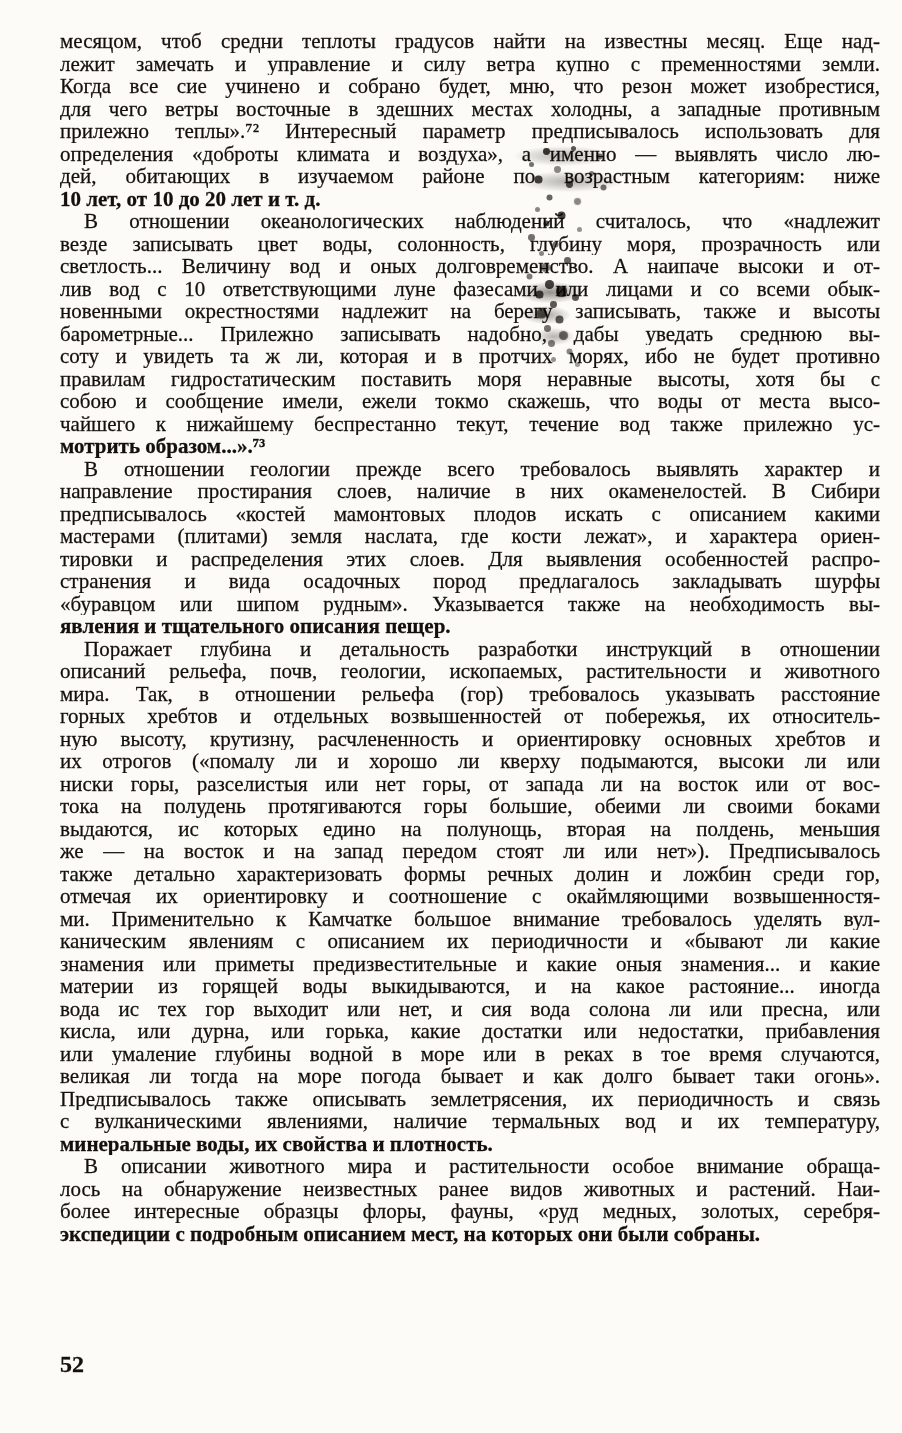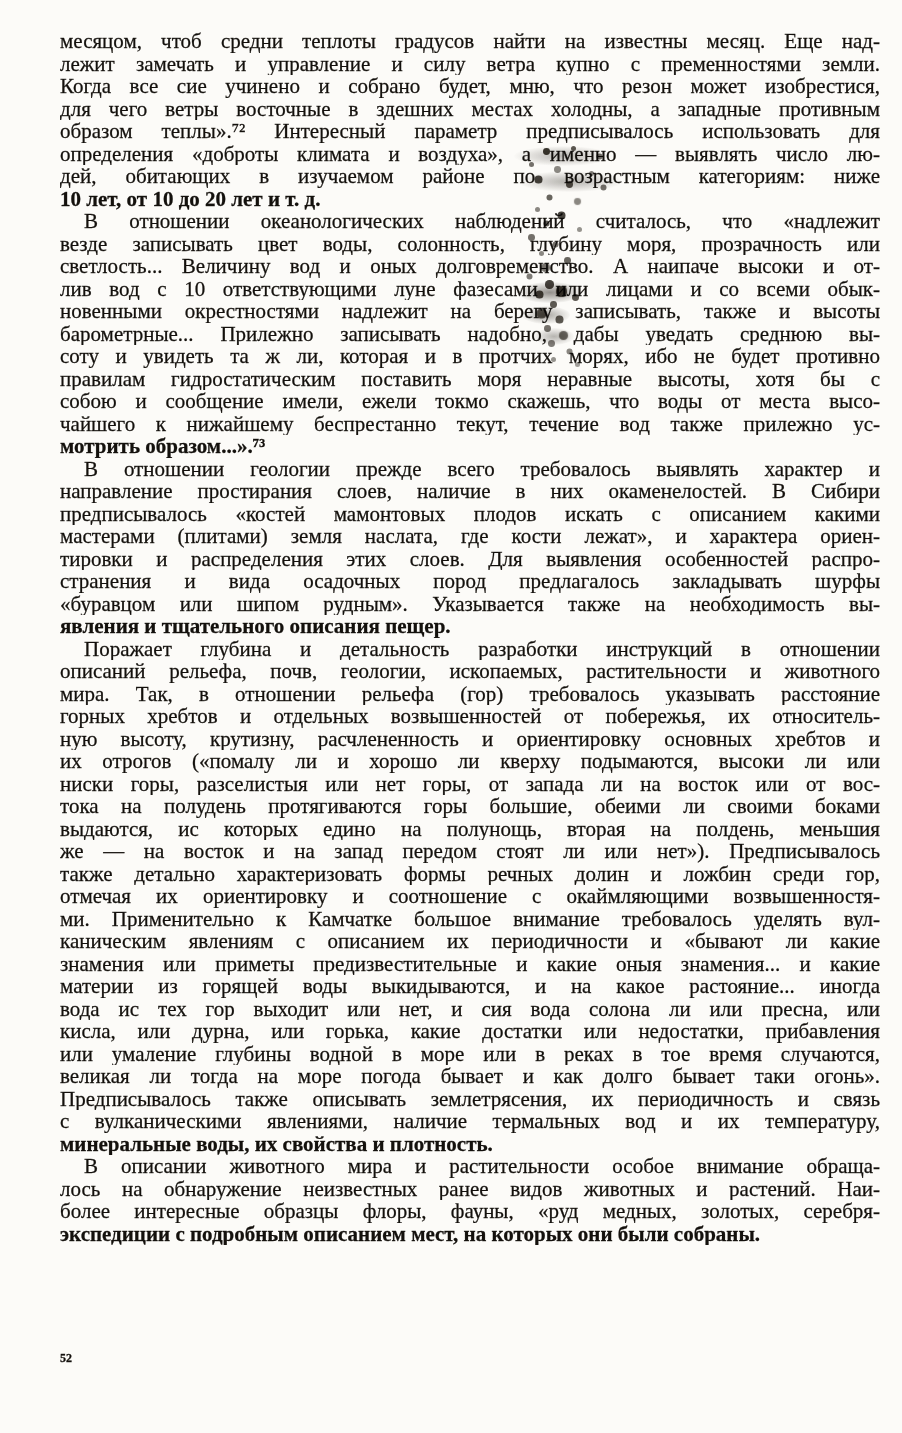--- a/index.html
+++ b/index.html
@@ -28,21 +28,21 @@
     text-align: justify;
     text-align-last: justify;
     white-space: normal;
   }
   .line.last { text-align-last: left; font-weight: bold; }
   .line.first-indent { padding-left: 24px; }
   .page-number {
     position: absolute;
     left: 60px;
     top: 1351px;
-    font-size: 12px;
+    font-size: 24px;
     font-weight: bold;
     -webkit-text-stroke: 0.3px rgba(20,17,13,0.9);
   }
   
   .ink-stain { position: absolute; left: 0; top: 0; width: 902px; height: 1433px; pointer-events: none; mix-blend-mode: multiply; }
   .smear { position: absolute; border-radius: 50%; }
   .smear-a { left: 514px; top: 146px; width: 98px; height: 20px; background: radial-gradient(ellipse at center, rgba(22,16,9,0.30), rgba(22,16,9,0) 72%); }
   .smear-b { left: 518px; top: 171px; width: 104px; height: 21px; background: radial-gradient(ellipse at center, rgba(22,16,9,0.32), rgba(22,16,9,0) 72%); }
   .smear-c { left: 518px; top: 282px; width: 64px; height: 21px; background: radial-gradient(ellipse at center, rgba(22,16,9,0.46), rgba(22,16,9,0) 75%); }
   .smear-d { left: 522px; top: 306px; width: 48px; height: 18px; background: radial-gradient(ellipse at center, rgba(22,16,9,0.36), rgba(22,16,9,0) 75%); }
@@ -90,21 +90,21 @@
 </head>
 <body>
 
 <div class="page">
   <div class="text-block">
       <div class="para">
         <div class="line">месяцом, чтоб средни теплоты градусов найти на известны месяц. Еще над-</div>
         <div class="line">лежит замечать и управление и силу ветра купно с пременностями земли.</div>
         <div class="line">Когда все сие учинено и собрано будет, мню, что резон может изобрестися,</div>
         <div class="line">для чего ветры восточные в здешних местах холодны, а западные противным</div>
-        <div class="line">образом теплы».⁷² Интересный параметр предписывалось использовать для</div>
+        <div class="line">прилежно теплы».⁷² Интересный параметр предписывалось использовать для</div>
         <div class="line">определения «доброты климата и воздуха», а именно — выявлять число лю-</div>
         <div class="line">дей, обитающих в изучаемом районе по возрастным категориям: ниже</div>
         <div class="line last">10 лет, от 10 до 20 лет и т. д.</div>
       </div>
       <div class="para">
         <div class="line first-indent">В отношении океанологических наблюдений считалось, что «надлежит</div>
         <div class="line">везде записывать цвет воды, солонность, глубину моря, прозрачность или</div>
         <div class="line">светлость... Величину вод и оных долговременство. А наипаче высоки и от-</div>
         <div class="line">лив вод с 10 ответствующими луне фазесами или лицами и со всеми обык-</div>
         <div class="line">новенными окрестностями надлежит на берегу записывать, также и высоты</div>

